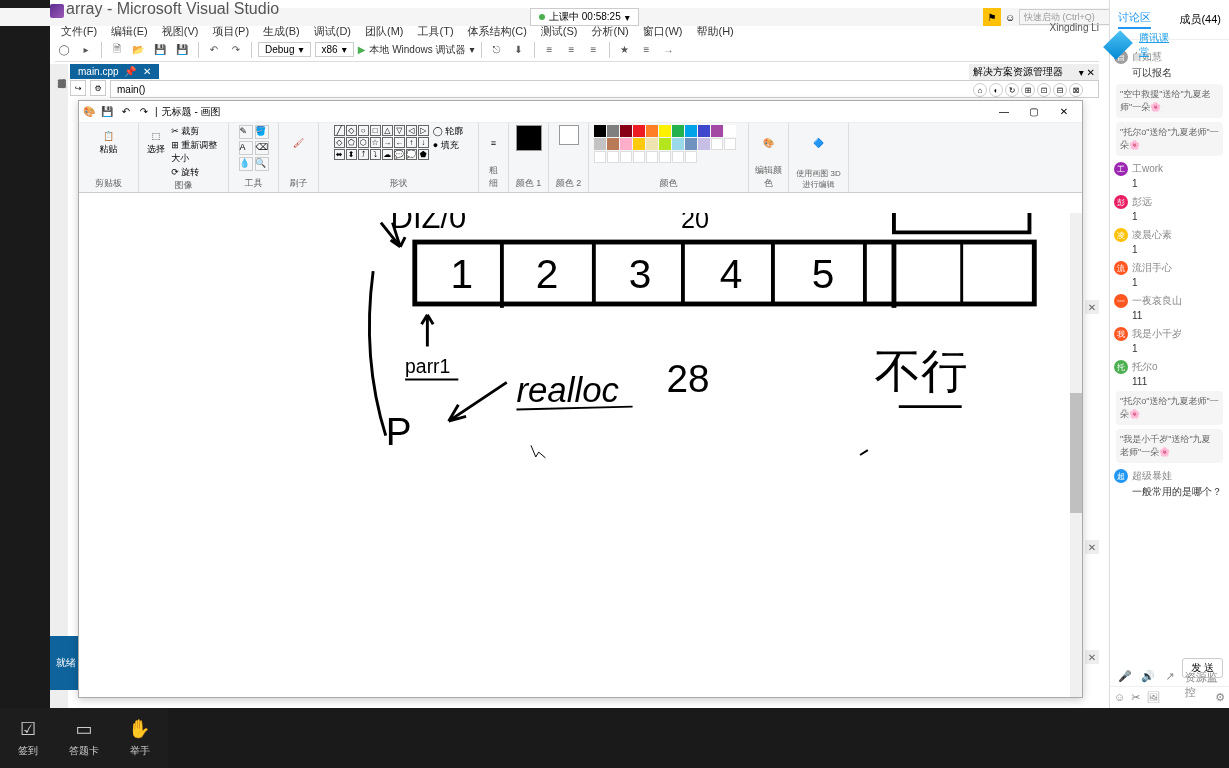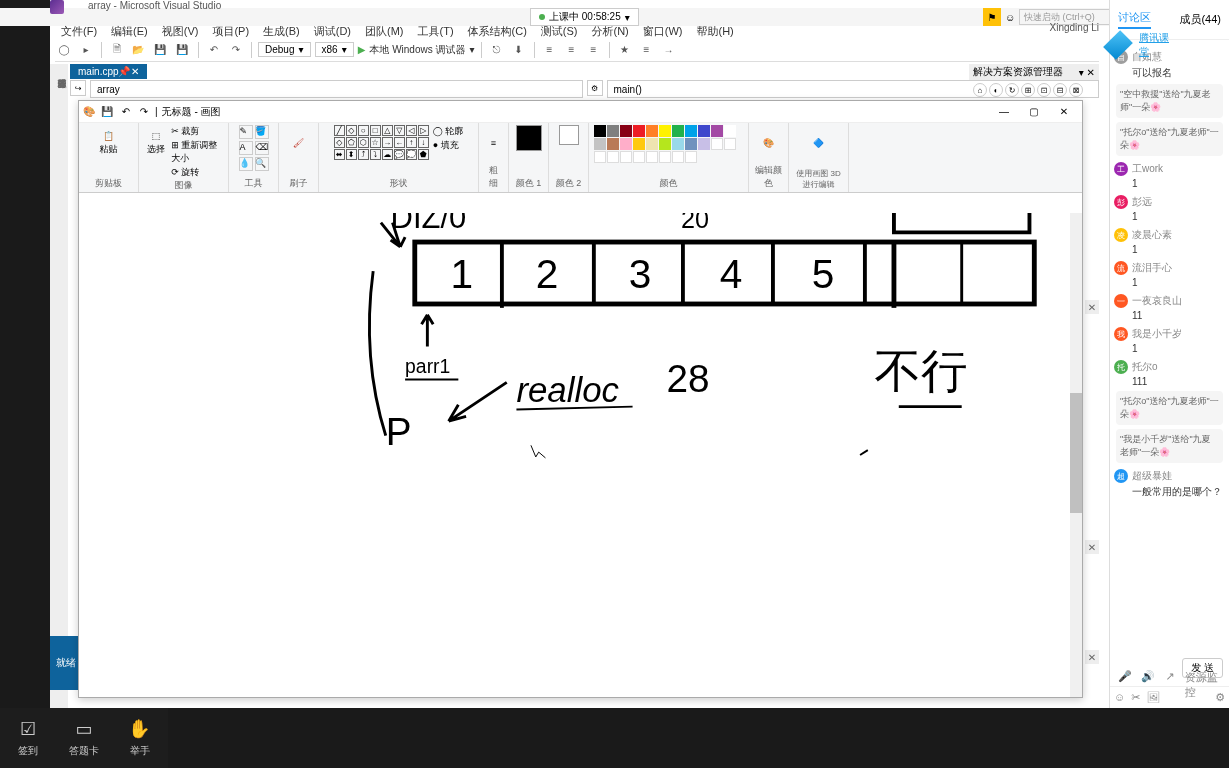--- a/index.html
+++ b/index.html
@@ -11,42 +11,42 @@
 .status-dot { width: 6px; height: 6px; background: #4caf50; border-radius: 50%; }
 .top-right { position: absolute; right: 0; top: 0; display: flex; align-items: center; height: 18px; }
 .top-icon-yellow { width: 18px; height: 18px; background: #ffc107; display: flex; align-items: center; justify-content: center; font-size: 10px; }
 .top-icon { width: 18px; height: 18px; display: flex; align-items: center; justify-content: center; font-size: 10px; }
 .search-launch { width: 120px; height: 16px; border: 1px solid #ccc; font-size: 9px; padding: 0 4px; color: #999; display: flex; align-items: center; }
 .search-btn { width: 18px; height: 18px; border-left: 1px solid #ccc; display: flex; align-items: center; justify-content: center; font-size: 10px; }
 .win-btns { display: flex; }
 .win-btn { width: 24px; height: 18px; display: flex; align-items: center; justify-content: center; font-size: 10px; }
 
 
-.vs-title { position: absolute; top: 0; left: 50px; height: 18px; display: flex; align-items: flex-start; font-size: 10px; color: #555; gap: 24px; }
+.vs-title { position: absolute; top: 0; left: 50px; height: 18px; display: flex; align-items: flex-end; font-size: 16px; color: #555; gap: 2px; }
 .vs-icon { width: 14px; height: 14px; background: linear-gradient(135deg, #5c2d91, #9b59b6); border-radius: 2px; }
 
 
 .vs-menu { position: absolute; top: 22px; left: 55px; display: flex; gap: 2px; font-size: 11px; color: #333; }
 .vs-menu-item { padding: 2px 6px; }
 .vs-user { position: absolute; top: 22px; right: 130px; font-size: 10px; color: #555; }
 
 
 .vs-toolbar { position: absolute; top: 40px; left: 55px; right: 130px; height: 22px; display: flex; align-items: center; gap: 4px; font-size: 10px; border-bottom: 1px solid #ddd; padding-bottom: 2px; }
 .tb-btn { width: 18px; height: 18px; display: flex; align-items: center; justify-content: center; color: #555; }
 .tb-sep { width: 1px; height: 16px; background: #ccc; margin: 0 2px; }
 .tb-drop { border: 1px solid #ccc; padding: 1px 6px; font-size: 10px; display: flex; align-items: center; gap: 4px; }
 .tb-start { display: flex; align-items: center; gap: 4px; color: #333; }
 .tb-play { color: #4caf50; }
 
 
 .vs-rail { position: absolute; top: 64px; left: 50px; width: 18px; bottom: 60px; background: #eee; writing-mode: vertical-rl; font-size: 9px; color: #666; padding-top: 8px; }
 
 
 .file-tab-row { position: absolute; top: 64px; left: 70px; display: flex; align-items: center; }
-.file-tab { background: #0e639c; color: #fff; padding: 2px 8px; font-size: 10px; display: flex; align-items: center; }
+.file-tab { background: #0e639c; color: #fff; padding: 2px 8px; font-size: 10px; display: flex; align-items: center; gap: 6px; }
 .file-tab-close { font-size: 10px; }
 
 
 .drop-row { position: absolute; top: 80px; left: 70px; right: 130px; display: flex; gap: 4px; height: 18px; }
 .drop { border: 1px solid #ccc; font-size: 10px; padding: 1px 6px; flex: 1; display: flex; align-items: center; background: #fff; }
 .drop-sm { width: 16px; height: 16px; border: 1px solid #ccc; display: flex; align-items: center; justify-content: center; font-size: 8px; }
 
 
 .sol-header { position: absolute; top: 64px; right: 130px; width: 130px; height: 16px; background: #eee; font-size: 10px; padding: 1px 4px; display: flex; justify-content: space-between; align-items: center; }
 .sol-tools { position: absolute; top: 82px; right: 130px; width: 130px; height: 18px; display: flex; gap: 2px; padding: 1px 4px; }
@@ -203,21 +203,20 @@
 <div class="file-tab-row">
   <div class="file-tab">
     <span>main.cpp</span>
     <span>📌</span>
     <span class="file-tab-close">✕</span>
   </div>
 </div>
 
 <div class="drop-row">
   <div class="drop-sm">↪</div>
-  <div class="drop">array</div>
   <div class="drop-sm">⚙</div>
   <div class="drop">main()</div>
 </div>
 
 <div class="sol-header">
   <span>解决方案资源管理器</span>
   <span>▾ ✕</span>
 </div>
 <div class="sol-tools">
   <div class="sol-tool">⌂</div>

